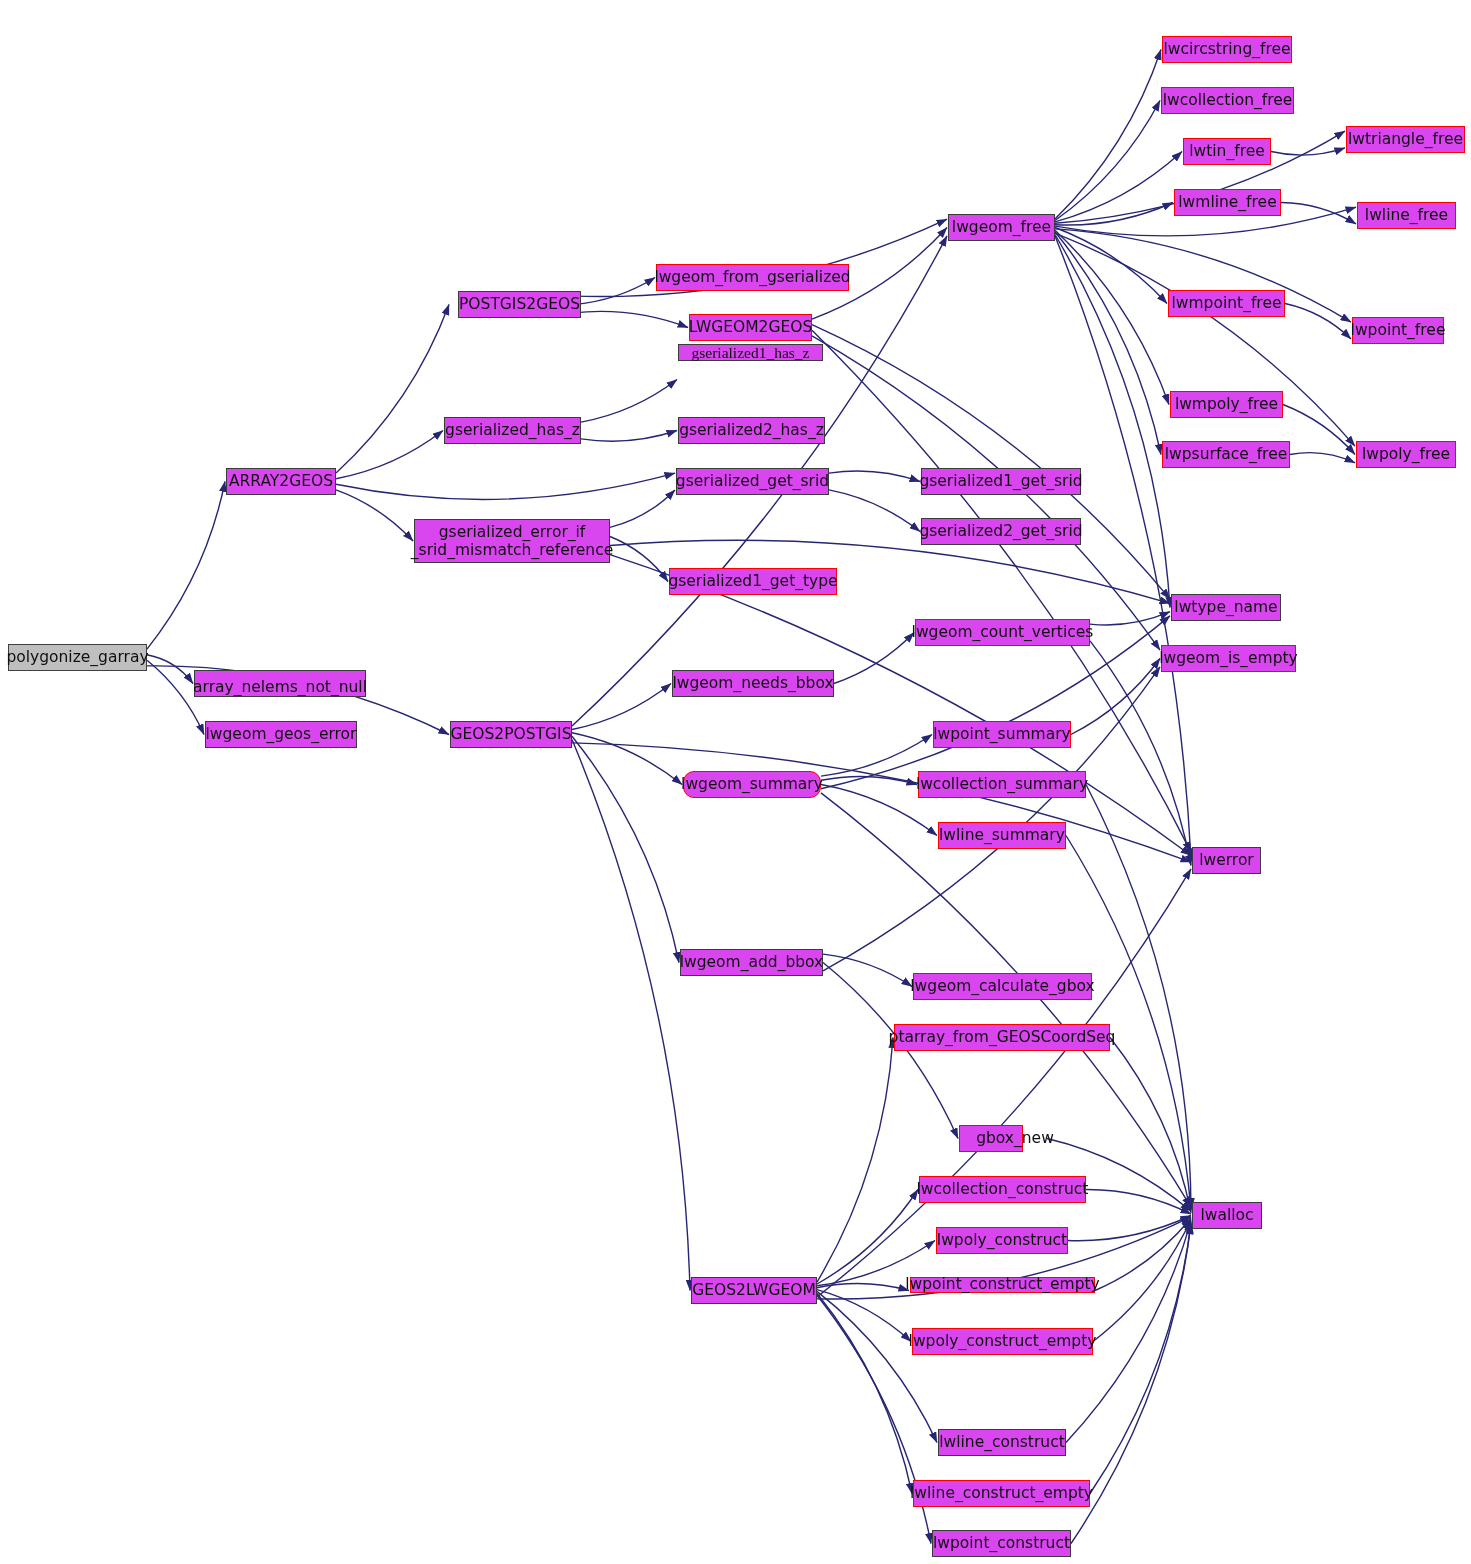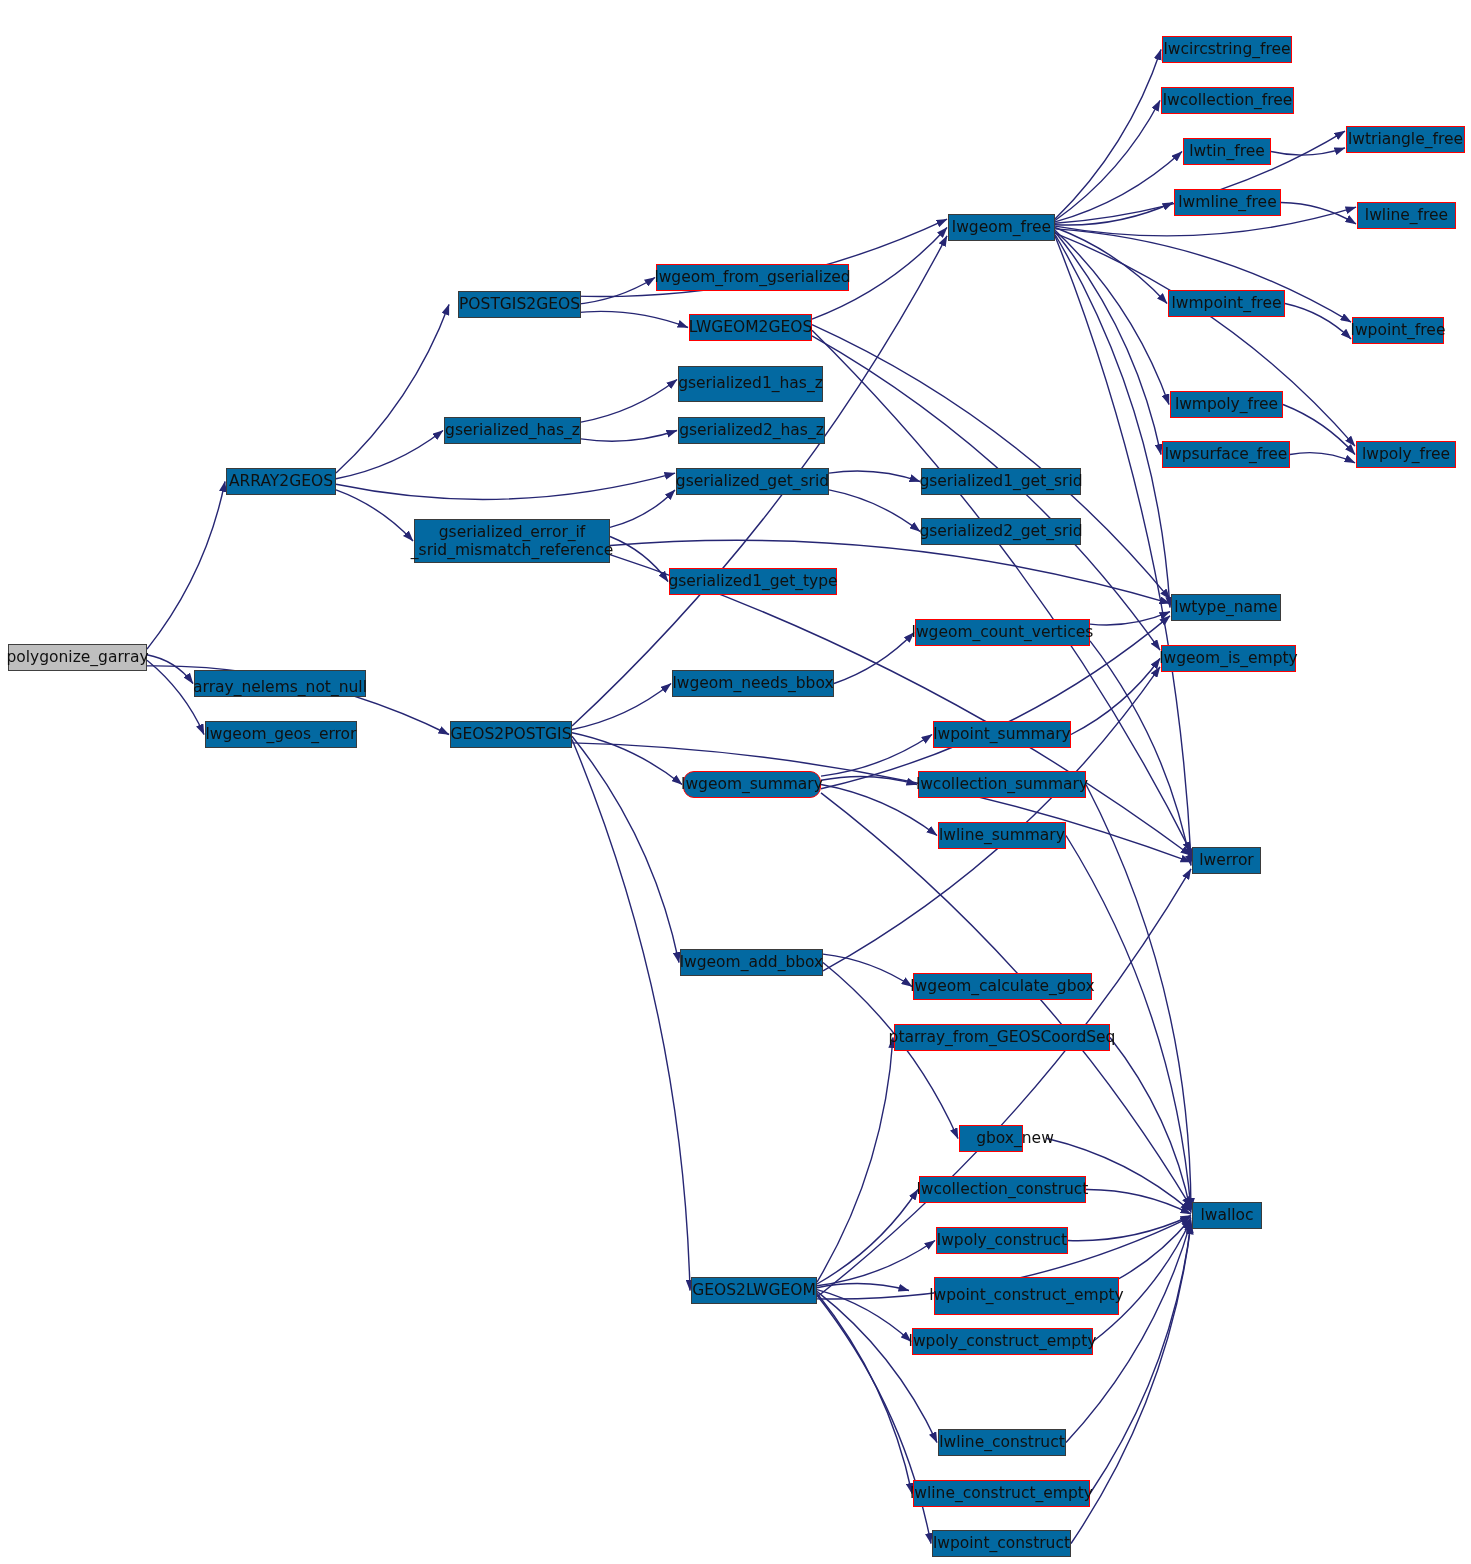--- a/index.html
+++ b/index.html
@@ -1,20 +1,20 @@
 <!DOCTYPE html>
 <html><head>
 <meta charset="utf-8">
 <style>
   html,body{margin:0;padding:0;background:#ffffff;}
   #canvas{position:relative;width:1471px;height:1564px;background:#ffffff;
           font-family:"DejaVu Sans","Liberation Sans",sans-serif;overflow:hidden;}
   #edges{position:absolute;left:0;top:0;width:1471px;height:1564px;}
   .node{position:absolute;box-sizing:border-box;display:flex;align-items:center;
-        justify-content:center;background:#0369a1;border:1px solid #3b3b3b;
+        justify-content:center;background:#d946ef;border:1px solid #3b3b3b;
         font-size:15.5px;color:#101010;white-space:pre;line-height:1.12;text-align:center;}
   .node.red{border-color:#ff0000;}
   .node.root{background:#bfbfbf;border-color:#404040;}
   .node.two-line{line-height:1.18;font-size:15.5px;}
 </style>
 </head>
 <body>
 
 <div id="canvas">
   <svg id="edges" viewBox="0 0 1471 1564" xmlns="http://www.w3.org/2000/svg">
@@ -107,21 +107,21 @@
       </g>
   </svg>
   <div id="nodes">
       <div class="node root" style="left: 8px; top: 644px; width: 139px; height: 27px;"><span>polygonize_garray</span></div>
       <div class="node" style="left: 194px; top: 670px; width: 172px; height: 27px; align-items: flex-end;"><span>array_nelems_not_null</span></div>
       <div class="node" style="left: 205px; top: 721px; width: 152px; height: 27px;"><span>lwgeom_geos_error</span></div>
       <div class="node" style="left: 226px; top: 468px; width: 110px; height: 27px;"><span>ARRAY2GEOS</span></div>
       <div class="node" style="left: 450px; top: 291px; width: 123px; height: 27px; margin-left: 8px;"><span>POSTGIS2GEOS</span></div>
       <div class="node red" style="left: 656px; top: 264px; width: 193px; height: 27px;"><span>lwgeom_from_gserialized</span></div>
       <div class="node red" style="left: 689px; top: 314px; width: 123px; height: 27px;"><span>LWGEOM2GEOS</span></div>
-      <div class="node" style="left: 678px; top: 366px; width: 145px; height: 36px;"><span>gserialized1_has_z</span></div>
+      <div class="node" style="left: 678px; top: 344px; width: 145px; height: 17px; font-family: Liberation Serif, serif;"><span>gserialized1_has_z</span></div>
       <div class="node" style="left: 444px; top: 417px; width: 137px; height: 27px;"><span>gserialized_has_z</span></div>
       <div class="node" style="left: 678px; top: 417px; width: 147px; height: 27px;"><span>gserialized2_has_z</span></div>
       <div class="node" style="left: 676px; top: 468px; width: 153px; height: 27px;"><span>gserialized_get_srid</span></div>
       <div class="node" style="left: 921px; top: 468px; width: 160px; height: 27px;"><span>gserialized1_get_srid</span></div>
       <div class="node" style="left: 921px; top: 518px; width: 160px; height: 27px;"><span>gserialized2_get_srid</span></div>
       <div class="node two-line" style="left: 414px; top: 519px; width: 196px; height: 44px;"><span>gserialized_error_if
 _srid_mismatch_reference</span></div>
       <div class="node red" style="left: 669px; top: 568px; width: 168px; height: 27px;"><span>gserialized1_get_type</span></div>
       <div class="node" style="left: 948px; top: 214px; width: 107px; height: 27px;"><span>lwgeom_free</span></div>
       <div class="node red" style="left: 1162px; top: 36px; width: 130px; height: 27px;"><span>lwcircstring_free</span></div>
@@ -146,19 +146,19 @@
       <div class="node red" style="left: 938px; top: 822px; width: 128px; height: 27px;"><span>lwline_summary</span></div>
       <div class="node" style="left: 1192px; top: 847px; width: 69px; height: 27px;"><span>lwerror</span></div>
       <div class="node" style="left: 680px; top: 949px; width: 143px; height: 27px;"><span>lwgeom_add_bbox</span></div>
       <div class="node red" style="left: 913px; top: 973px; width: 179px; height: 27px;"><span>lwgeom_calculate_gbox</span></div>
       <div class="node red" style="left: 894px; top: 1024px; width: 216px; height: 27px;"><span>ptarray_from_GEOSCoordSeq</span></div>
       <div class="node red" style="left: 959px; top: 1125px; width: 64px; height: 27px; padding-left: 48px;"><span>gbox_new</span></div>
       <div class="node red" style="left: 919px; top: 1176px; width: 167px; height: 27px;"><span>lwcollection_construct</span></div>
       <div class="node" style="left: 1192px; top: 1202px; width: 70px; height: 27px;"><span>lwalloc</span></div>
       <div class="node red" style="left: 936px; top: 1227px; width: 132px; height: 27px;"><span>lwpoly_construct</span></div>
       <div class="node" style="left: 691px; top: 1277px; width: 126px; height: 27px;"><span>GEOS2LWGEOM</span></div>
-      <div class="node red" style="left: 934px; top: 1277px; width: 185px; height: 38px;"><span>lwpoint_construct_empty</span></div>
+      <div class="node red" style="left: 910px; top: 1277px; width: 185px; height: 16px;"><span>lwpoint_construct_empty</span></div>
       <div class="node red" style="left: 912px; top: 1328px; width: 181px; height: 27px;"><span>lwpoly_construct_empty</span></div>
       <div class="node" style="left: 938px; top: 1429px; width: 128px; height: 27px;"><span>lwline_construct</span></div>
       <div class="node red" style="left: 913px; top: 1480px; width: 177px; height: 27px;"><span>lwline_construct_empty</span></div>
       <div class="node" style="left: 932px; top: 1530px; width: 139px; height: 27px;"><span>lwpoint_construct</span></div>
     </div>
 </div>
 
 </body></html>

